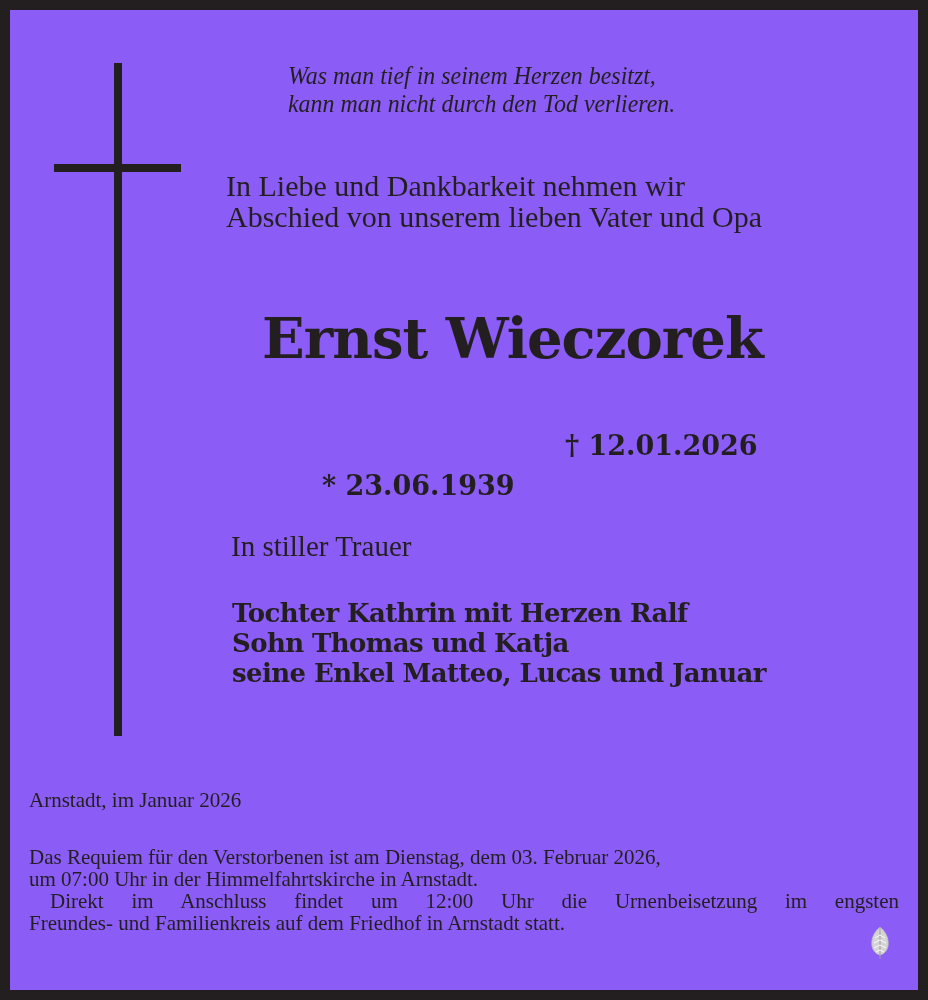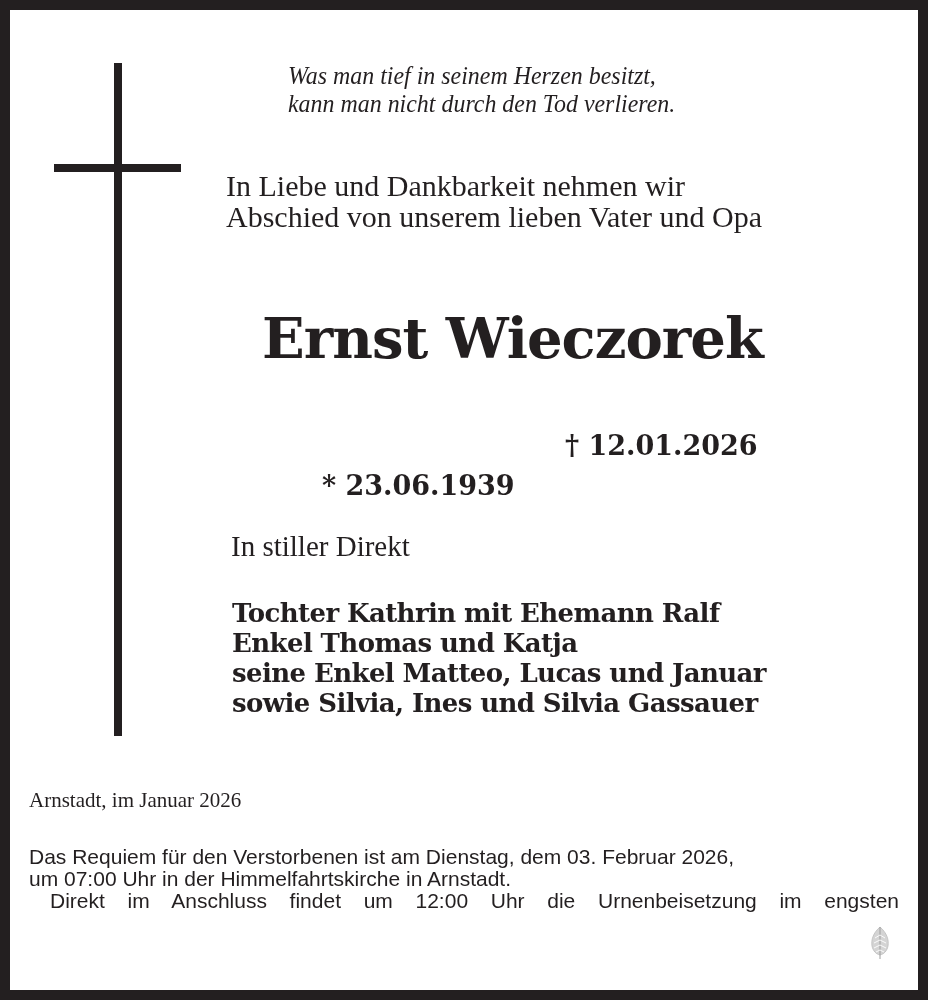--- a/index.html
+++ b/index.html
@@ -4,21 +4,21 @@
 <style>
   html, body { margin: 0; padding: 0; }
   body {
     width: 928px; height: 1000px; background: #231f20;
     position: relative; overflow: hidden;
     font-family: "DejaVu Serif", "Liberation Serif", serif;
     color: #231f20;
   }
   .card {
     position: absolute; left: 10px; top: 10px; width: 908px; height: 980px;
-    background: #ffffff;
+    background: #8b5cf6;
   }
   .cross-v { position: absolute; left: 104px; top: 53px; width: 8px; height: 673px; background: #231f20; }
   .cross-h { position: absolute; left: 44px; top: 154px; width: 127px; height: 8px; background: #231f20; }
   .abs { position: absolute; white-space: nowrap; }
   .quote {
     left: 278px; top: 52px; font-family: "Liberation Serif", serif; font-style: italic;
     font-size: 26px; line-height: 28px; transform: scaleX(0.92); transform-origin: left top;
   }
   .intro {
     left: 216px; top: 160px; font-family: "Liberation Serif", serif;
@@ -41,21 +41,21 @@
   .family {
     left: 222px; top: 588px; font-family: "DejaVu Serif", serif; font-weight: bold;
     font-size: 26px; line-height: 30px; letter-spacing: -0.6px;
   }
   .family div { white-space: nowrap; }
   .place {
     left: 19px; top: 778px; font-family: "Liberation Serif", serif;
     font-size: 21px; line-height: 24px;
   }
   .service {
-    left: 19px; top: 836px; width: 870px; font-family: Liberation Sans, sans-serif;
+    left: 19px; top: 836px; width: 870px; font-family: Liberation Serif, serif;
     font-size: 21px; line-height: 22px; white-space: normal;
   }
   .service .line { display: block; }
   .service .justify { text-align: justify; text-align-last: justify; margin-left: 21px; }
   .leaf { position: absolute; left: 860px; top: 916px; width: 20px; height: 34px; }
 </style>
 </head>
 <body>
 
 <div class="card">
@@ -73,35 +73,35 @@
   <div class="abs intro">
     <div>In Liebe und Dankbarkeit nehmen wir</div>
     <div>Abschied von unserem lieben Vater und Opa</div>
   </div>
 
   <div class="abs name">Ernst Wieczorek</div>
 
   <div class="abs dates birth">* 23.06.1939</div>
   <div class="abs dates death">† 12.01.2026</div>
 
-  <div class="abs mourning">In stiller Direkt</div>
+  <div class="abs mourning">In stiller Trauer</div>
 
   <div class="abs family">
-    <div>Tochter Kathrin mit Ehemann Ralf</div>
-    <div>Enkel Thomas und Katja</div>
+    <div>Tochter Kathrin mit Herzen Ralf</div>
+    <div>Sohn Thomas und Katja</div>
     <div>seine Enkel Matteo, Lucas und Januar</div>
-    <div>sowie Silvia, Ines und Silvia Gassauer</div>
   </div>
 
   <div class="abs place">Arnstadt, im Januar 2026</div>
 
   <div class="abs service">
     <span class="line">Das Requiem für den Verstorbenen ist am Dienstag, dem 03. Februar 2026,</span>
     <span class="line">um 07:00 Uhr in der Himmelfahrtskirche in Arnstadt.</span>
     <span class="line justify">Direkt im Anschluss findet um 12:00 Uhr die Urnenbeisetzung im engsten</span>
+    <span class="line">Freundes- und Familienkreis auf dem Friedhof in Arnstadt statt.</span>
   </div>
 
   <svg class="leaf" viewBox="0 0 20 34">
     <path d="M10 1 C3 7 1 14 2 20 C3 25 6 28 10 29 C14 28 17 25 18 20 C19 14 17 7 10 1 Z" fill="#d4d4d4" stroke="#bdbdbd" stroke-width="0.8"></path>
     <path d="M10 1 L10 33" stroke="#9e9e9e" stroke-width="1"></path>
     <path d="M10 9 L5 12 M10 14 L4 17 M10 19 L4 22 M10 24 L6 26" stroke="#ffffff" stroke-width="0.9"></path>
     <path d="M10 9 L15 12 M10 14 L16 17 M10 19 L16 22 M10 24 L14 26" stroke="#ffffff" stroke-width="0.9"></path>
   </svg>
 </div>
 

